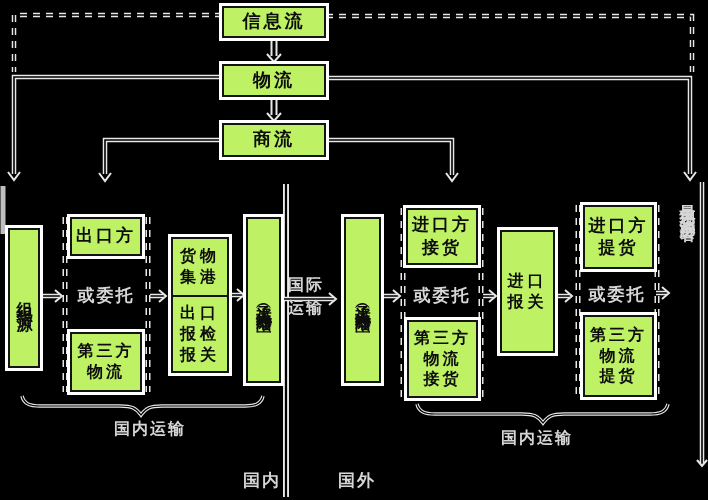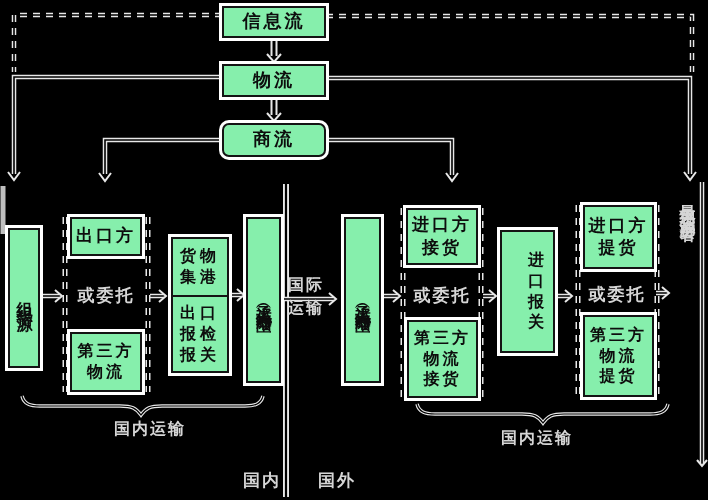--- a/index.html
+++ b/index.html
@@ -1,19 +1,19 @@
 <!DOCTYPE html>
 <html><head>
 <meta charset="utf-8">
 <style>
   html,body{margin:0;padding:0;background:#000;}
   .canvas{position:relative;width:708px;height:500px;background:#000;overflow:hidden;
           font-family:"Liberation Serif","DejaVu Serif",serif;}
   .layer{position:absolute;left:0;top:0;width:708px;height:500px;}
-  .box{position:absolute;background:#86efac;border:2px solid #141414;box-shadow:0 0 0 3px #fff;
+  .box{position:absolute;background:#bef264;border:2px solid #141414;box-shadow:0 0 0 3px #fff;
        display:flex;align-items:center;justify-content:center;color:#0d0d0d;font-weight:bold;
        white-space:pre-line;text-align:center;line-height:1.3;box-sizing:border-box;
        font-size:17px;letter-spacing:3px;}
   .box .in{display:block;}
   .vtext{writing-mode:vertical-rl;text-orientation:mixed;letter-spacing:5px;}
   .split{flex-direction:column;padding:0;letter-spacing:4px;}
   .cell{width:100%;display:flex;align-items:center;justify-content:center;white-space:pre-line;box-sizing:border-box;}
   .cell.bot{border-top:2px solid #141414;}
   .lbl{position:absolute;color:#d6d6d6;font-weight:bold;text-align:center;white-space:pre-line;
        transform:translate(-50%,-50%);letter-spacing:2px;filter:blur(0.4px);line-height:1.45;
@@ -114,21 +114,21 @@
       <path d="M697,460 L702,466 L707,460"></path>
     </g>
   </svg>
 
   <div class="box" style="left:222px;top:6px;width:104px;height:32px;font-size:18px;">
     <span class="in">信息流</span>
   </div>
   <div class="box" style="left:222px;top:64px;width:104px;height:33px;font-size:18px;">
     <span class="in">物流</span>
   </div>
-  <div class="box" style="left:222px;top:123px;width:104px;height:34px;font-size:18px;border-radius:7px;">
+  <div class="box" style="left:222px;top:123px;width:104px;height:34px;font-size:18px;">
     <span class="in">商流</span>
   </div>
 
   <div class="box vtext" style="left:8px;top:228px;width:32px;height:140px;font-size:16px;">
     <span class="in">组织货源</span>
   </div>
   <div class="box" style="left:70px;top:217px;width:72px;height:39px;font-family:Liberation Serif, serif;">
     <span class="in">出口方</span>
   </div>
   <div class="lbl" style="left:106px;top:296px;">或委托</div>
@@ -143,37 +143,37 @@
 报检
 报关</div>
   </div>
   <div class="box vtext" style="left:246px;top:217px;width:35px;height:166px;font-size:16px;letter-spacing:2px;">
     <span class="in">承运人（海陆空）</span>
   </div>
 
   <div class="lbl" style="left:306px;top:296px;font-size:16px;">国际
 运输</div>
   <div class="lbl" style="left:262px;top:481px;">国内</div>
-  <div class="lbl" style="left:337px;top:481px;">国外</div>
+  <div class="lbl" style="left:357px;top:481px;">国外</div>
 
   <div class="box vtext" style="left:344px;top:217px;width:37px;height:166px;font-size:16px;letter-spacing:2px;">
     <span class="in">承运人（海陆空）</span>
   </div>
   <div class="box" style="left:406px;top:208px;width:72px;height:57px;">
     <span class="in">进口方
 接货</span>
   </div>
   <div class="lbl" style="left:442px;top:296px;">或委托</div>
   <div class="box" style="left:407px;top:320px;width:71px;height:78px;font-size:16px;">
     <span class="in">第三方
 物流
 接货</span>
   </div>
   <div class="box split" style="left:500px;top:230px;width:55px;height:123px;font-size:16px;">
-    <div class="cell" style="height:56px;padding-left:21px;">进口
+    <div class="cell" style="height:56px;">进口
 报关</div>
   </div>
   <div class="box" style="left:583px;top:205px;width:71px;height:64px;">
     <span class="in">进口方
 提货</span>
   </div>
   <div class="lbl" style="left:617px;top:295px;">或委托</div>
   <div class="box" style="left:583px;top:315px;width:71px;height:82px;font-size:16px;">
     <span class="in">第三方
 物流

